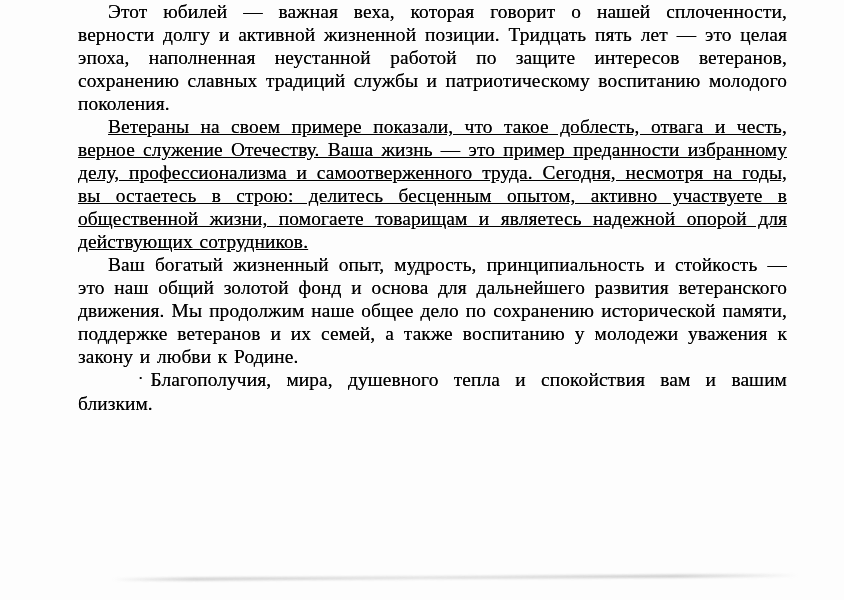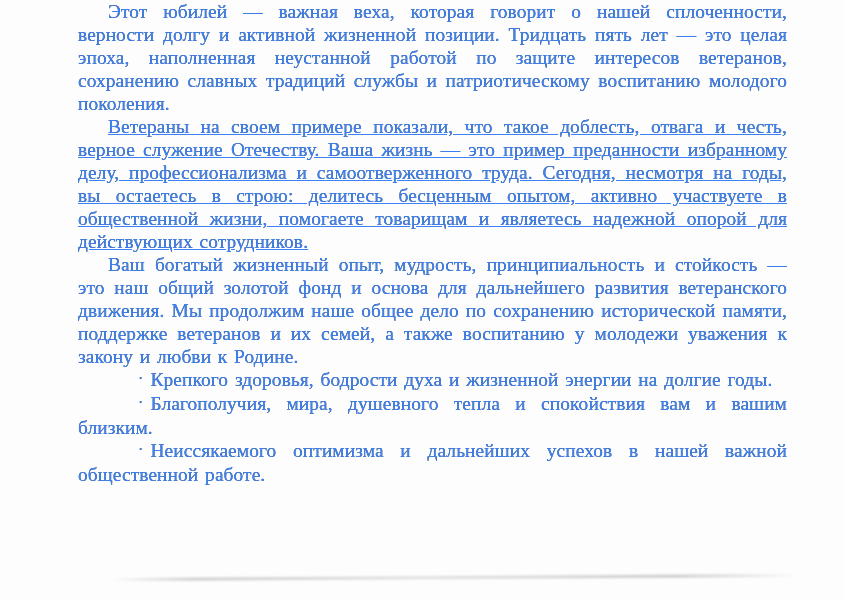--- a/index.html
+++ b/index.html
@@ -11,21 +11,21 @@
     position: relative;
     width: 844px;
     height: 600px;
     overflow: hidden;
     box-sizing: border-box;
     background: #fdfdfd;
     padding: 0 57px 0 78px;
     font-family: "Liberation Serif", "DejaVu Serif", serif;
     font-size: 19.4px;
     line-height: 23px;
-    color: #3b82f6;
+    color: #000000;
     text-align: justify;
     text-align-last: left;
     letter-spacing: 0.1px;
     word-spacing: 1.8px;
     filter: blur(0.22px);
   }
   .page p {
     margin: 0;
     text-indent: 30px;
     text-shadow: 0 0 0.45px rgba(25,25,25,0.85);
@@ -78,24 +78,18 @@
 <div class="page">
 
   <p class="para-1">Этот юбилей — важная веха, которая говорит о нашей сплоченности, верности долгу и активной жизненной позиции. Тридцать пять лет — это целая эпоха, наполненная неустанной работой по защите интересов ветеранов, сохранению славных традиций службы и патриотическому воспитанию молодого поколения.</p>
 
   <p class="para-2">Ветераны на своем примере показали, что такое доблесть, отвага и честь, верное служение Отечеству. Ваша жизнь — это пример преданности избранному делу, профессионализма и самоотверженного труда. Сегодня, несмотря на годы, вы остаетесь в строю: делитесь бесценным опытом, активно участвуете в общественной жизни, помогаете товарищам и являетесь надежной опорой для действующих сотрудников.</p>
 
   <p class="para-3">Ваш богатый жизненный опыт, мудрость, принципиальность и стойкость — это наш общий золотой фонд и основа для дальнейшего развития ветеранского движения. Мы продолжим наше общее дело по сохранению исторической памяти, поддержке ветеранов и их семей, а также воспитанию у молодежи уважения к закону и любви к Родине.</p>
 
 
   <p class="wish">
-    <span class="bullet">·</span><span>Крепкого здоровья, бодрости духа и жизненной энергии на долгие годы.</span>
-  </p>
-  <p class="wish">
     <span class="bullet">·</span><span>Благополучия, мира, душевного тепла и спокойствия вам и вашим близким.</span>
-  </p>
-  <p class="wish">
-    <span class="bullet">·</span><span>Неиссякаемого оптимизма и дальнейших успехов в нашей важной общественной работе.</span>
   </p>
 
   <div class="scan-speck"></div>
   <div class="scan-artifact"></div>
 </div>
 
 </body></html>

